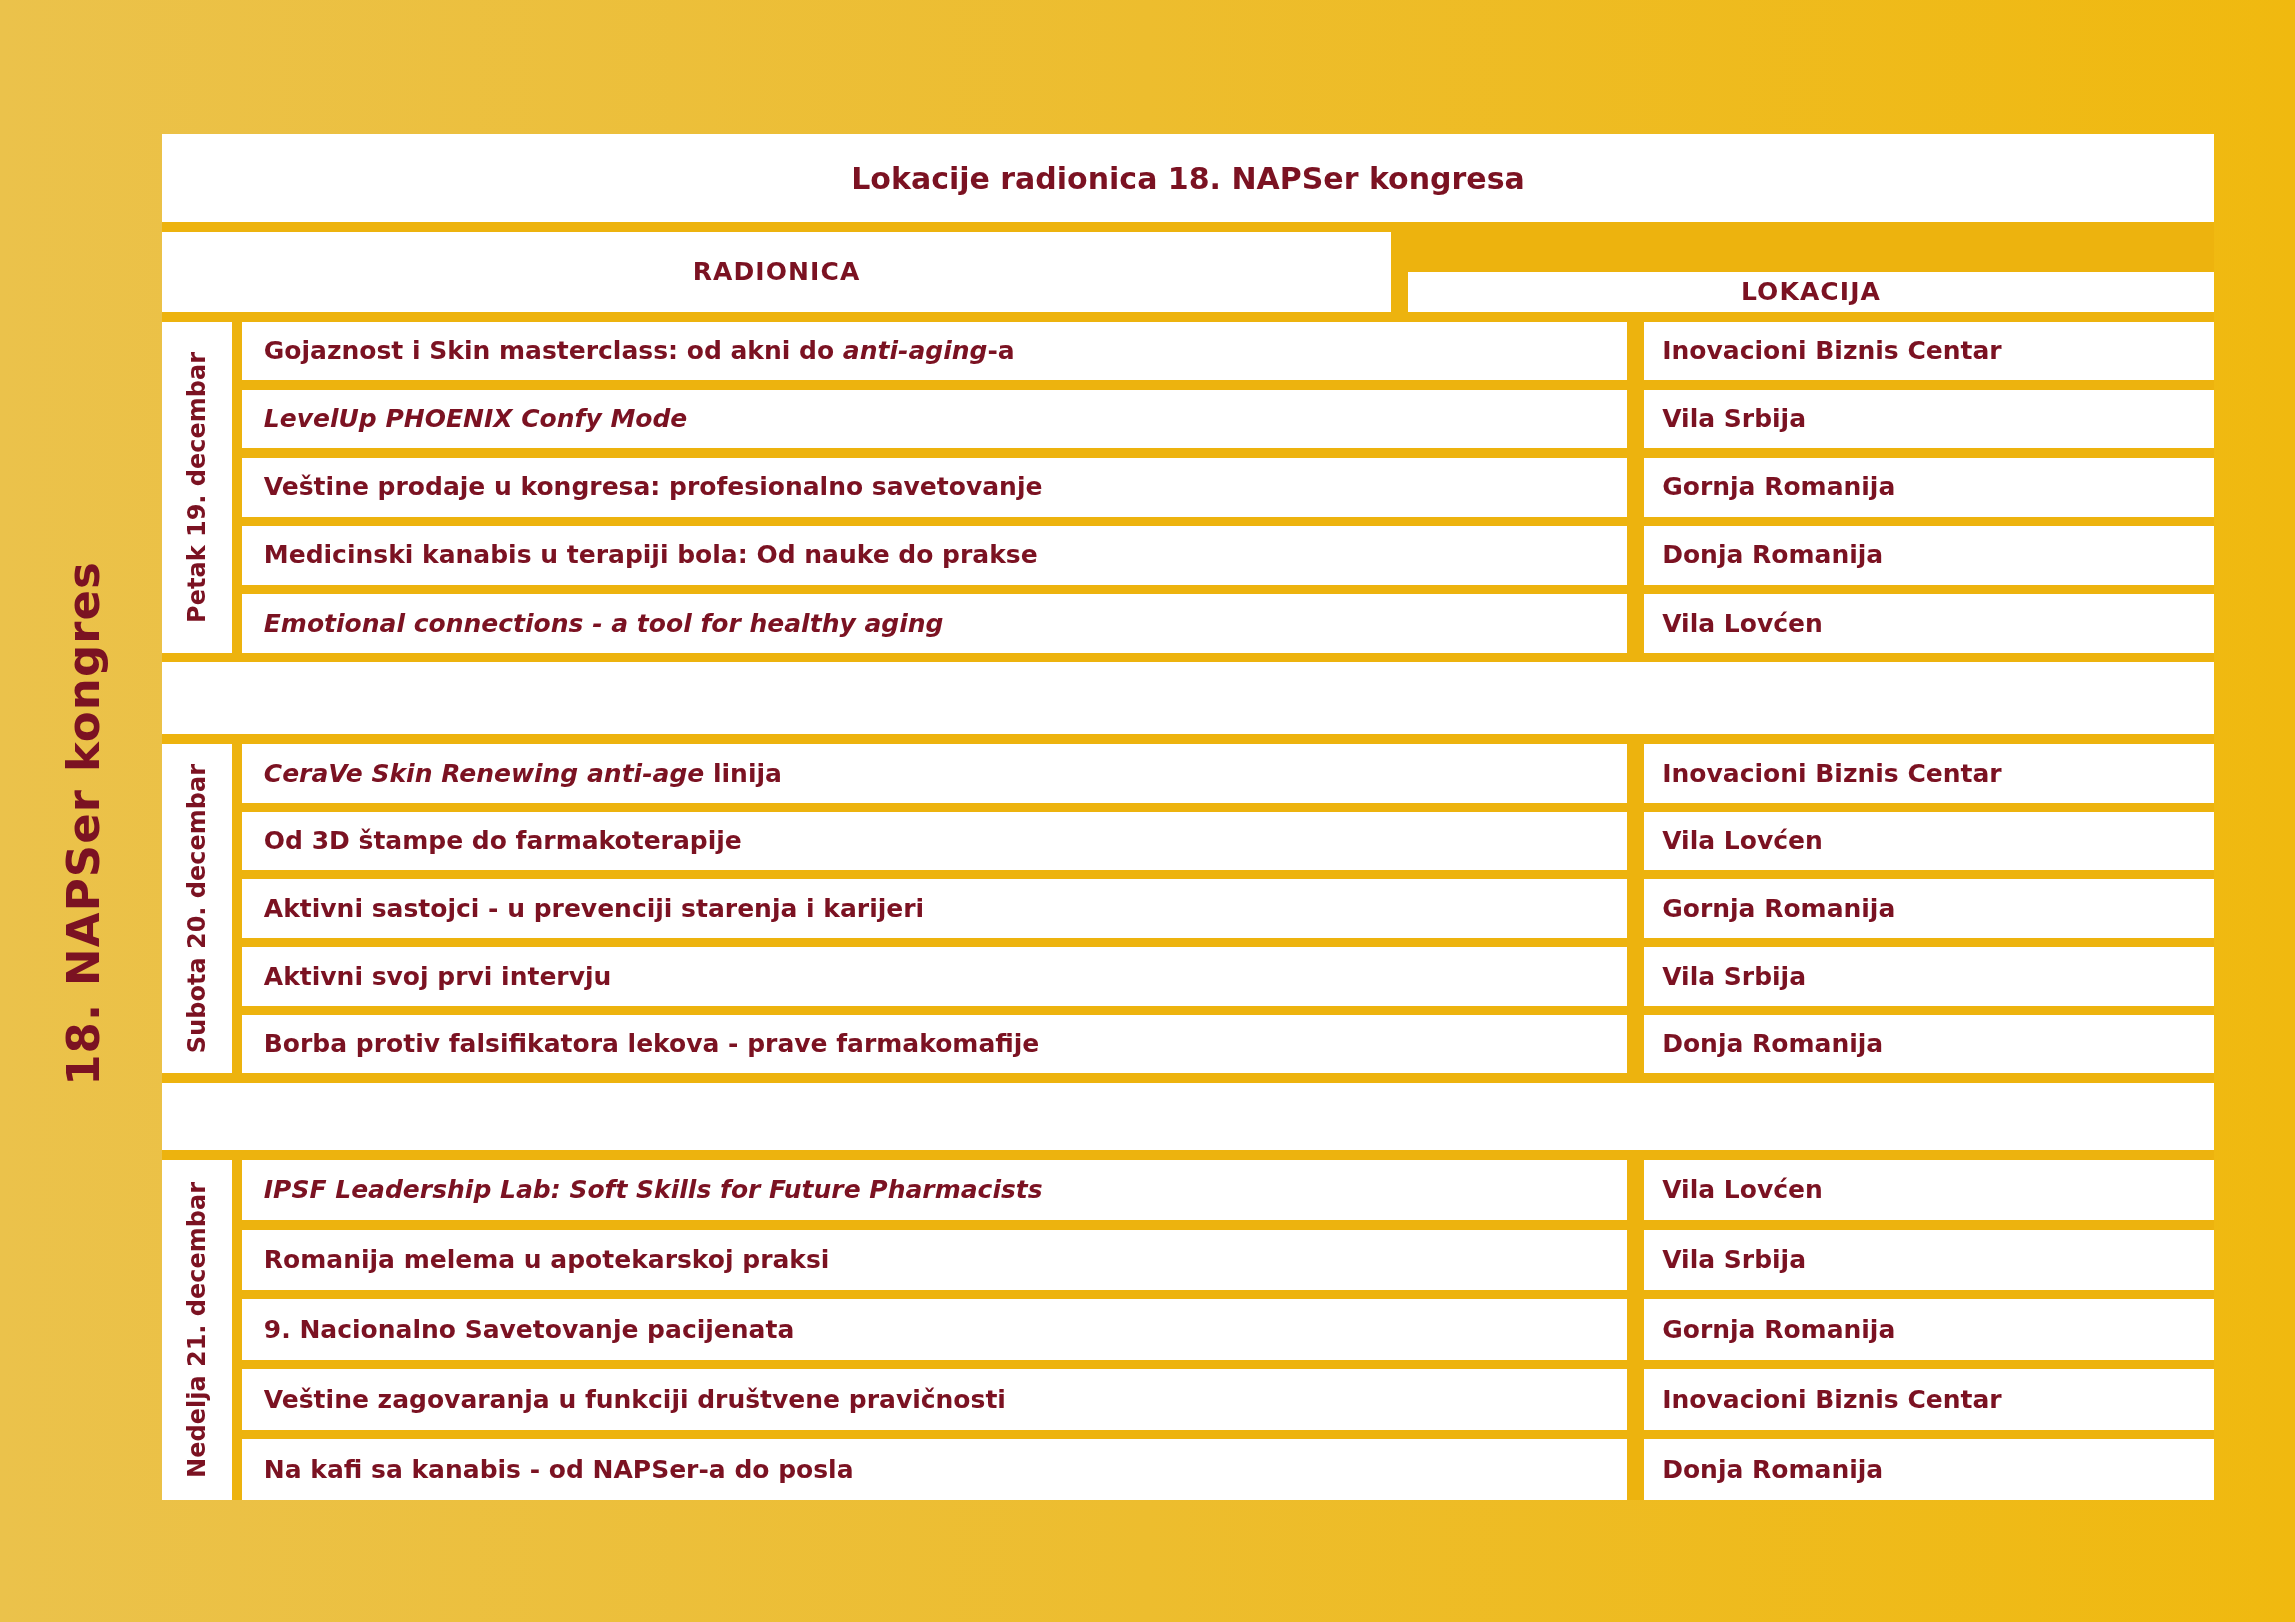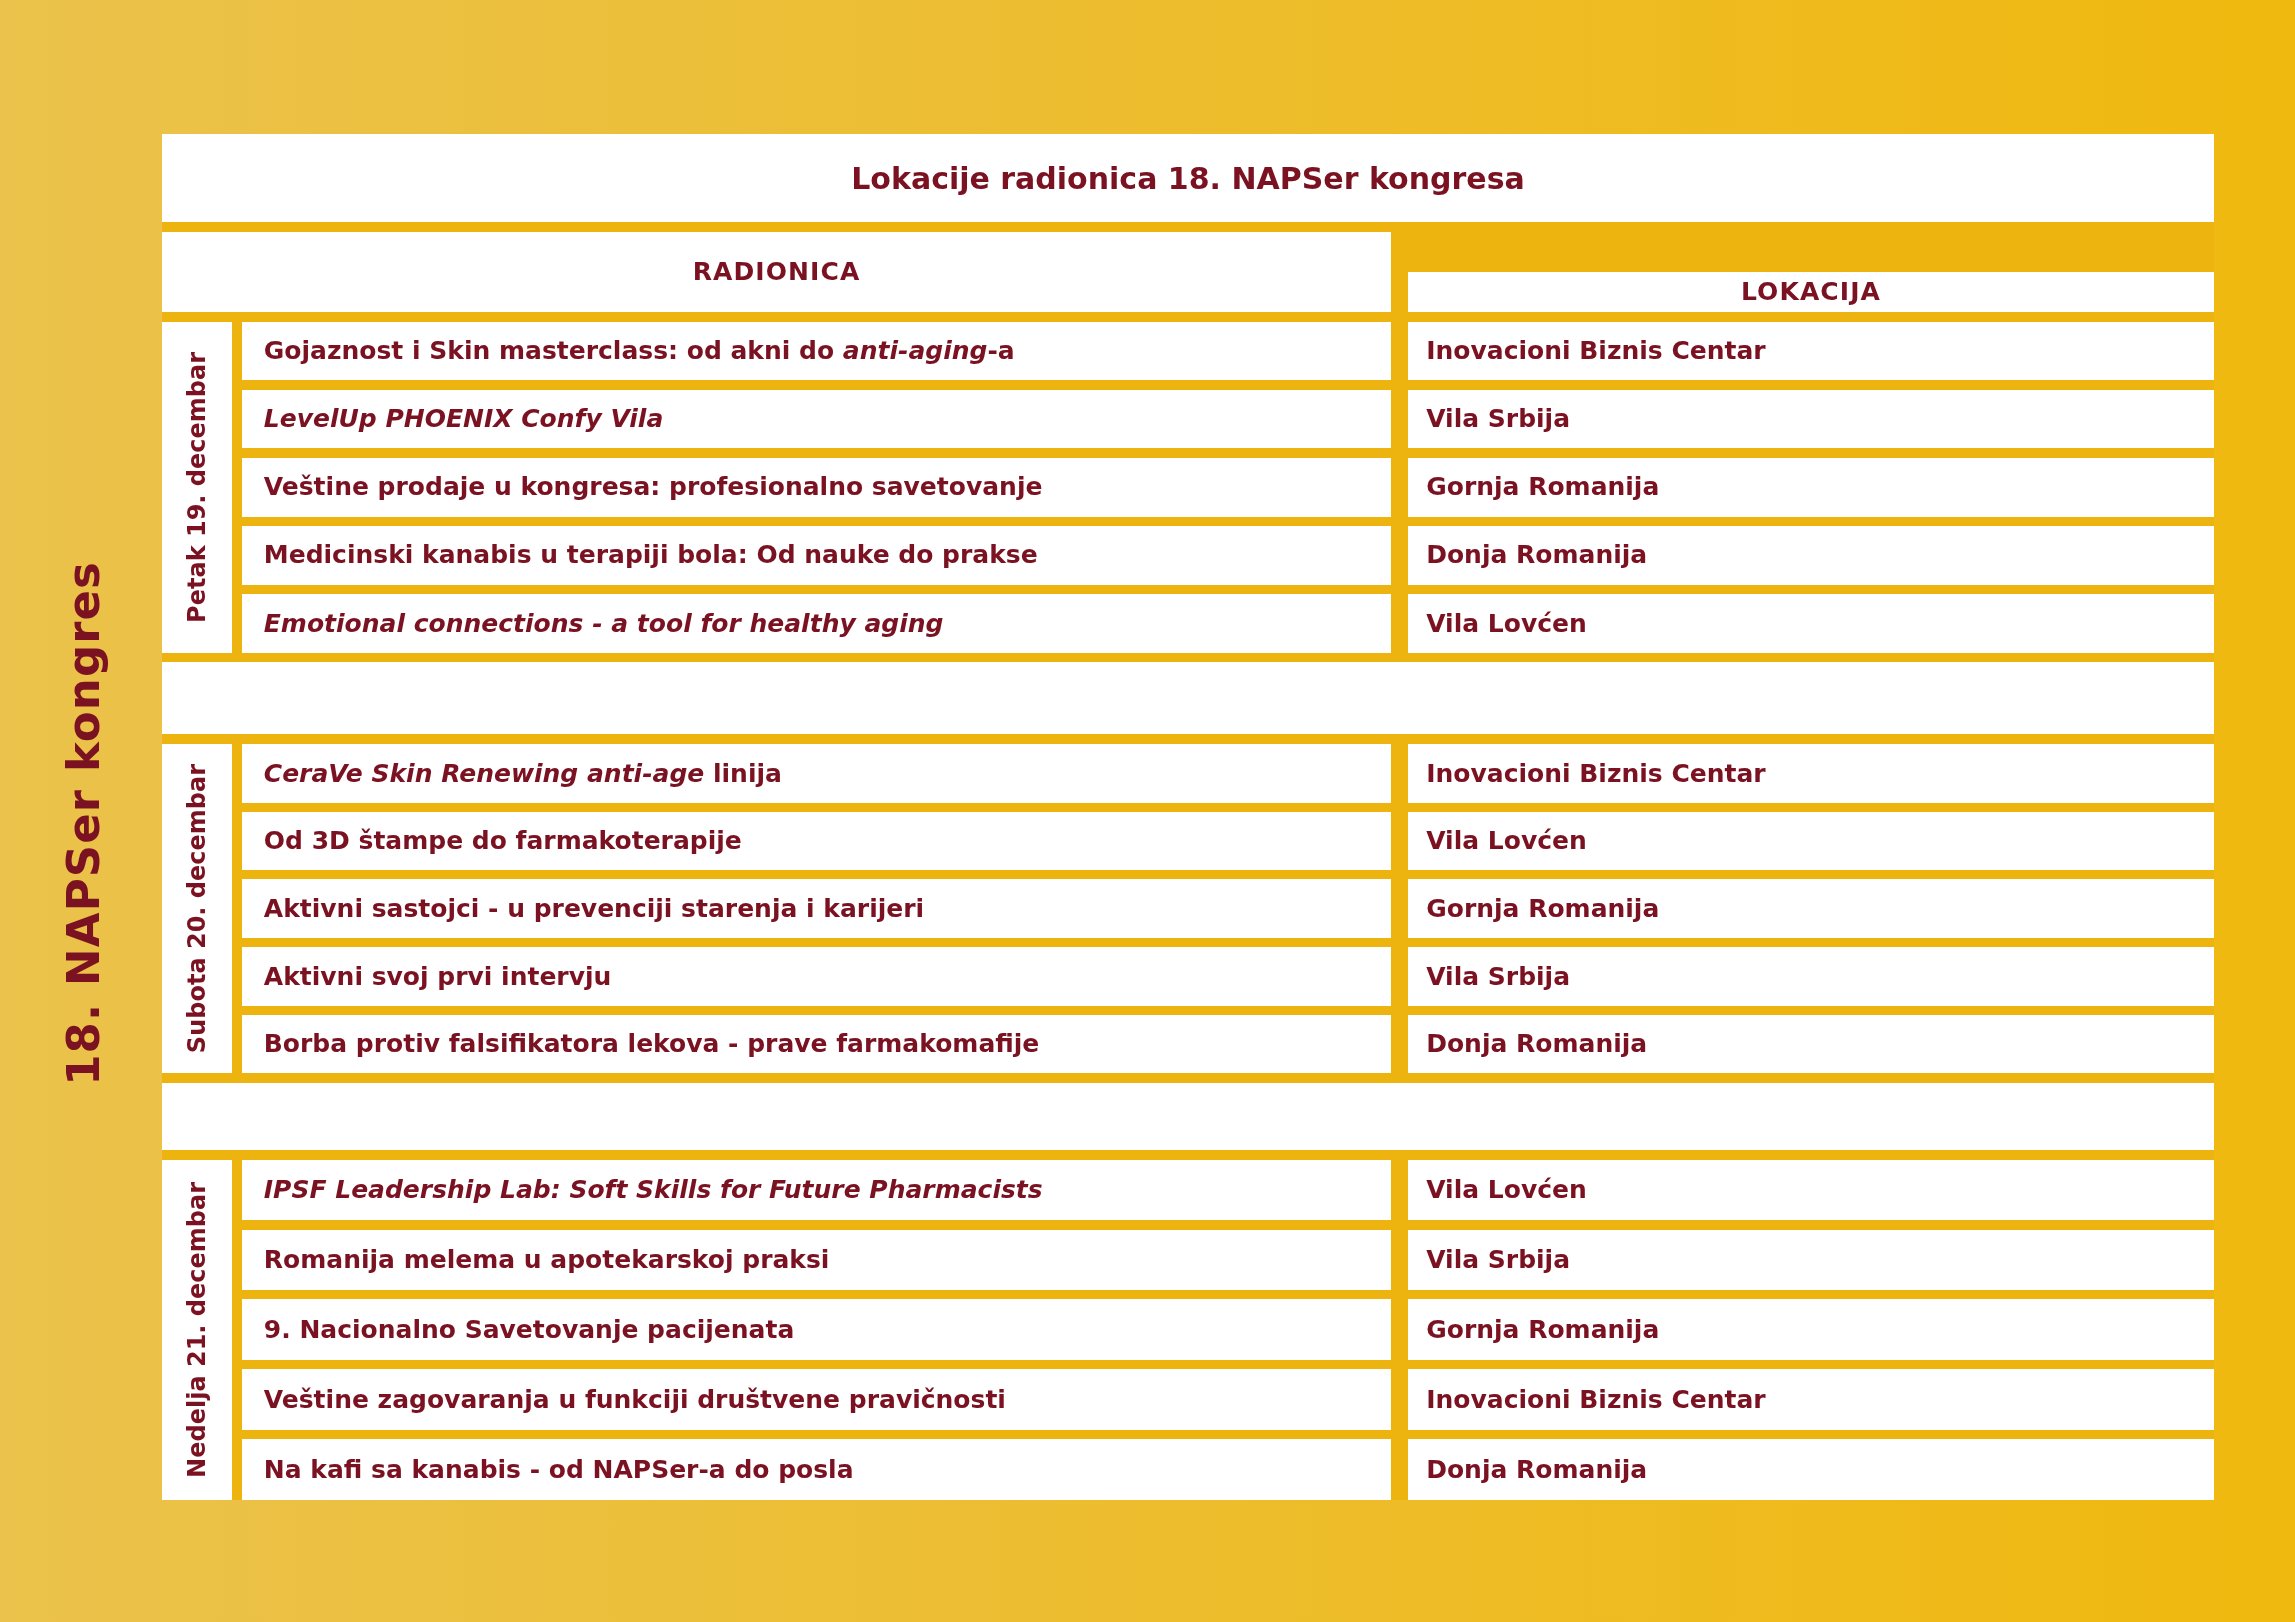--- a/index.html
+++ b/index.html
@@ -84,21 +84,21 @@
     display:flex; flex-direction:column;
     gap:9.2px;
   }
   .row{flex:1; display:flex; gap:17px;}
   .cell{
     background:var(--white);
     display:flex; align-items:center;
     font-size:25px;
     line-height:1.25;
   }
-  .cell.workshop{width:1149px; padding:0 23px 0 22px;}
+  .cell.workshop{width:1385px; padding:0 23px 0 22px;}
   .cell.location{flex:1; padding:0 17px 0 18.4px;}
   .cell .it{font-style:italic;}
 
   .spacer{background:var(--white);}
   .spacer1{height:72px;}
   .spacer2{height:67px;}
 </style>
 </head>
 <body>
 
@@ -123,21 +123,21 @@
     </div>
     <div class="rows">
         <div class="row">
           <div class="cell workshop">
             <span><span>Gojaznost i Skin masterclass: od akni do </span><span class="it">anti-aging</span><span>-a</span></span>
           </div>
           <div class="cell location">Inovacioni Biznis Centar</div>
         </div>
         <div class="row">
           <div class="cell workshop">
-            <span><span class="it">LevelUp PHOENIX Confy Vila</span></span>
+            <span><span class="it">LevelUp PHOENIX Confy Mode</span></span>
           </div>
           <div class="cell location">Vila Srbija</div>
         </div>
         <div class="row">
           <div class="cell workshop">
             <span><span>Veštine prodaje u kongresa: profesionalno savetovanje</span></span>
           </div>
           <div class="cell location">Gornja Romanija</div>
         </div>
         <div class="row">

